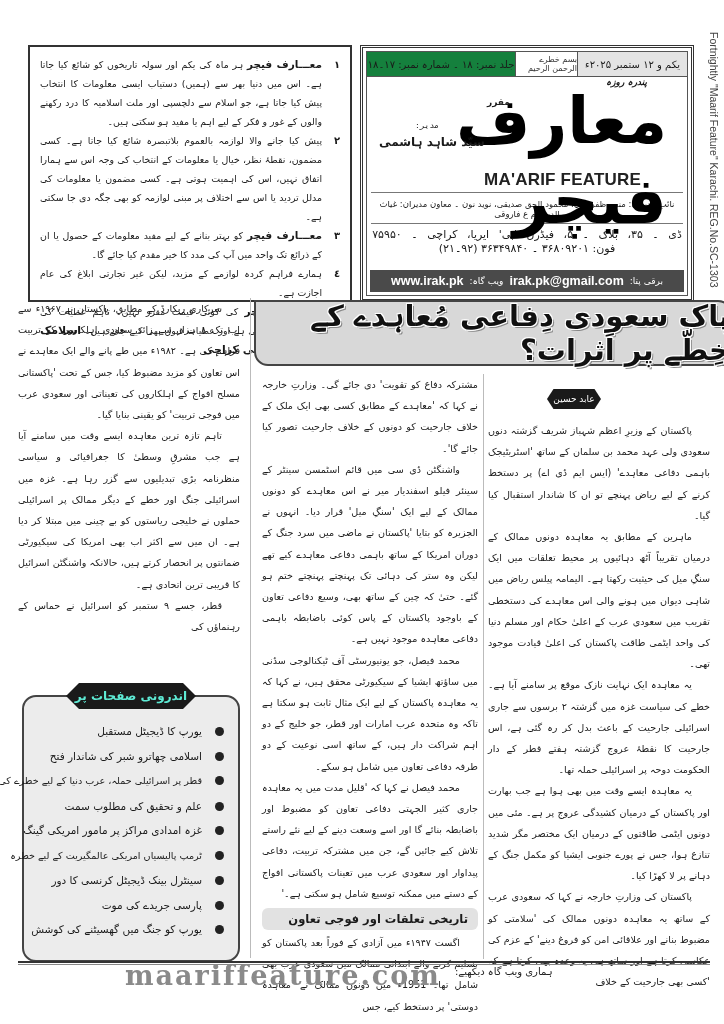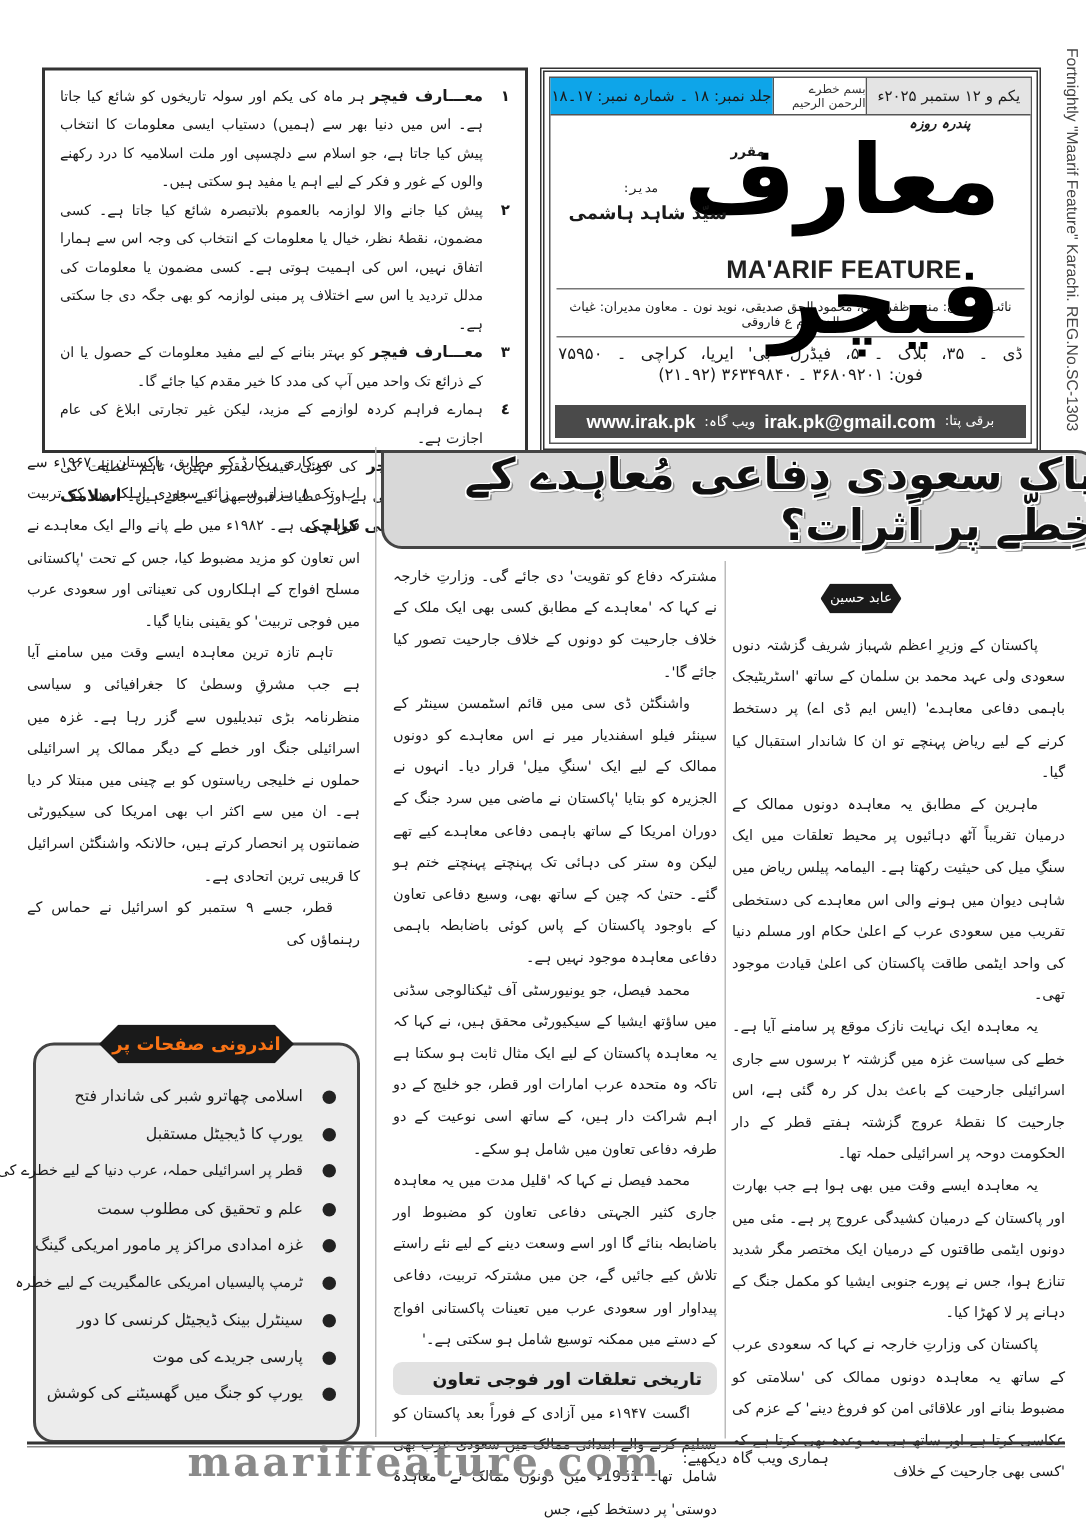--- a/index.html
+++ b/index.html
@@ -28,21 +28,21 @@
   
   .masthead {
     position: absolute; left: 360px; top: 45px; width: 334px; height: 257px;
     border: 3px double #333; padding: 3px; background: #fff;
   }
   .mast-inner { border: 1px solid #555; width: 100%; height: 100%; position: relative; }
   .mast-top { display: flex; height: 25px; border-bottom: 1px solid #555; }
   .mast-top > div { display: flex; align-items: center; justify-content: center; font-size: 10px; }
   .mast-date { flex: 0 0 110px; background: #e4e4e4; border-left: 1px solid #555; }
   .mast-bismillah { flex: 0 0 62px; background: #fff; border-left: 1px solid #555; font-size: 8px !important; color: #333; }
-  .mast-vol { flex: 1; background: #0ea5e9; }
+  .mast-vol { flex: 1; background: #15803d; }
   .mast-title-area { position: relative; height: 115px; }
   .mast-urdu-title {
     position: absolute; right: 20px; top: 4px; font-size: 64px; font-weight: bold;
     line-height: 80px; letter-spacing: -2px; color: #000;
   }
   .mast-fortnightly { position: absolute; right: 40px; top: 0px; font-size: 9px; font-weight: bold; font-style: italic; }
   .mast-karachi { position: absolute; left: 120px; top: 20px; font-size: 9px; font-weight: bold; }
   .mast-editor-label { position: absolute; left: 48px; top: 44px; font-size: 8px; font-family: Liberation Mono, monospace; }
   .mast-editor { position: absolute; left: 12px; top: 58px; font-size: 12px; font-weight: bold; }
   .mast-en-title {
@@ -91,21 +91,21 @@
     font-size: 11.5px; font-weight: bold; text-align: center; line-height: 22px;
   }
 
   
   .inside-box {
     position: absolute; left: 22px; top: 695px; width: 218px; height: 267px;
     border: 2px solid #444; border-radius: 14px; background: #ececec; padding: 22px 8px 6px 8px;
   }
   .inside-title {
     position: absolute; left: 42px; top: -14px; width: 130px; height: 26px;
-    background: #1a1a1a; color: #f97316; font-size: 12px; font-weight: bold;
+    background: #1a1a1a; color: #5eead4; font-size: 12px; font-weight: bold;
     display: flex; align-items: center; justify-content: center;
     clip-path: polygon(10% 0, 90% 0, 100% 50%, 90% 100%, 10% 100%, 0 50%);
   }
   .inside-list { list-style: none; }
   .inside-list li {
     position: relative; font-size: 10.5px; line-height: 24.5px; padding-right: 28px; white-space: nowrap;
   }
   .inside-list li .bullet {
     position: absolute; right: 6px; top: 8px; width: 9px; height: 9px; border-radius: 50%; background: #222;
   }
@@ -208,22 +208,22 @@
 
 <div class="col col-left urdu">
   <p class="indent">سرکاری ریکارڈ کے مطابق، پاکستان نے ۱۹۶۷ء سے اب تک ۸ ہزار سے زائد سعودی اہلکاروں کو تربیت فراہم کی ہے۔ ۱۹۸۲ء میں طے پانے والے ایک معاہدے نے اس تعاون کو مزید مضبوط کیا، جس کے تحت 'پاکستانی مسلح افواج کے اہلکاروں کی تعیناتی اور سعودی عرب میں فوجی تربیت' کو یقینی بنایا گیا۔</p>
   <p class="indent">تاہم تازہ ترین معاہدہ ایسے وقت میں سامنے آیا ہے جب مشرقِ وسطیٰ کا جغرافیائی و سیاسی منظرنامہ بڑی تبدیلیوں سے گزر رہا ہے۔ غزہ میں اسرائیلی جنگ اور خطے کے دیگر ممالک پر اسرائیلی حملوں نے خلیجی ریاستوں کو بے چینی میں مبتلا کر دیا ہے۔ ان میں سے اکثر اب بھی امریکا کی سیکیورٹی ضمانتوں پر انحصار کرتے ہیں، حالانکہ واشنگٹن اسرائیل کا قریبی ترین اتحادی ہے۔</p>
   <p class="indent">قطر، جسے ۹ ستمبر کو اسرائیل نے حماس کے رہنماؤں کی</p>
 </div>
 
 <div class="inside-box urdu">
   <div class="inside-title">اندرونی صفحات پر</div>
   <ul class="inside-list">
+    <li><span class="bullet"></span><span>یورپ کا ڈیجیٹل مستقبل</span></li>
     <li><span class="bullet"></span><span>اسلامی چھاترو شبر کی شاندار فتح</span></li>
-    <li><span class="bullet"></span><span>یورپ کا ڈیجیٹل مستقبل</span></li>
     <li><span class="bullet"></span><span style="font-size:9.6px;">قطر پر اسرائیلی حملہ، عرب دنیا کے لیے خطرے کی گھنٹی</span></li>
     <li><span class="bullet"></span><span>علم و تحقیق کی مطلوب سمت</span></li>
     <li><span class="bullet"></span><span>غزہ امدادی مراکز پر مامور امریکی گینگ</span></li>
     <li><span class="bullet"></span><span style="font-size:9.6px;">ٹرمپ پالیسیاں امریکی عالمگیریت کے لیے خطرہ</span></li>
     <li><span class="bullet"></span><span>سینٹرل بینک ڈیجیٹل کرنسی کا دور</span></li>
     <li><span class="bullet"></span><span>پارسی جریدے کی موت</span></li>
     <li><span class="bullet"></span><span>یورپ کو جنگ میں گھسیٹنے کی کوشش</span></li>
   </ul>
 </div>
 

